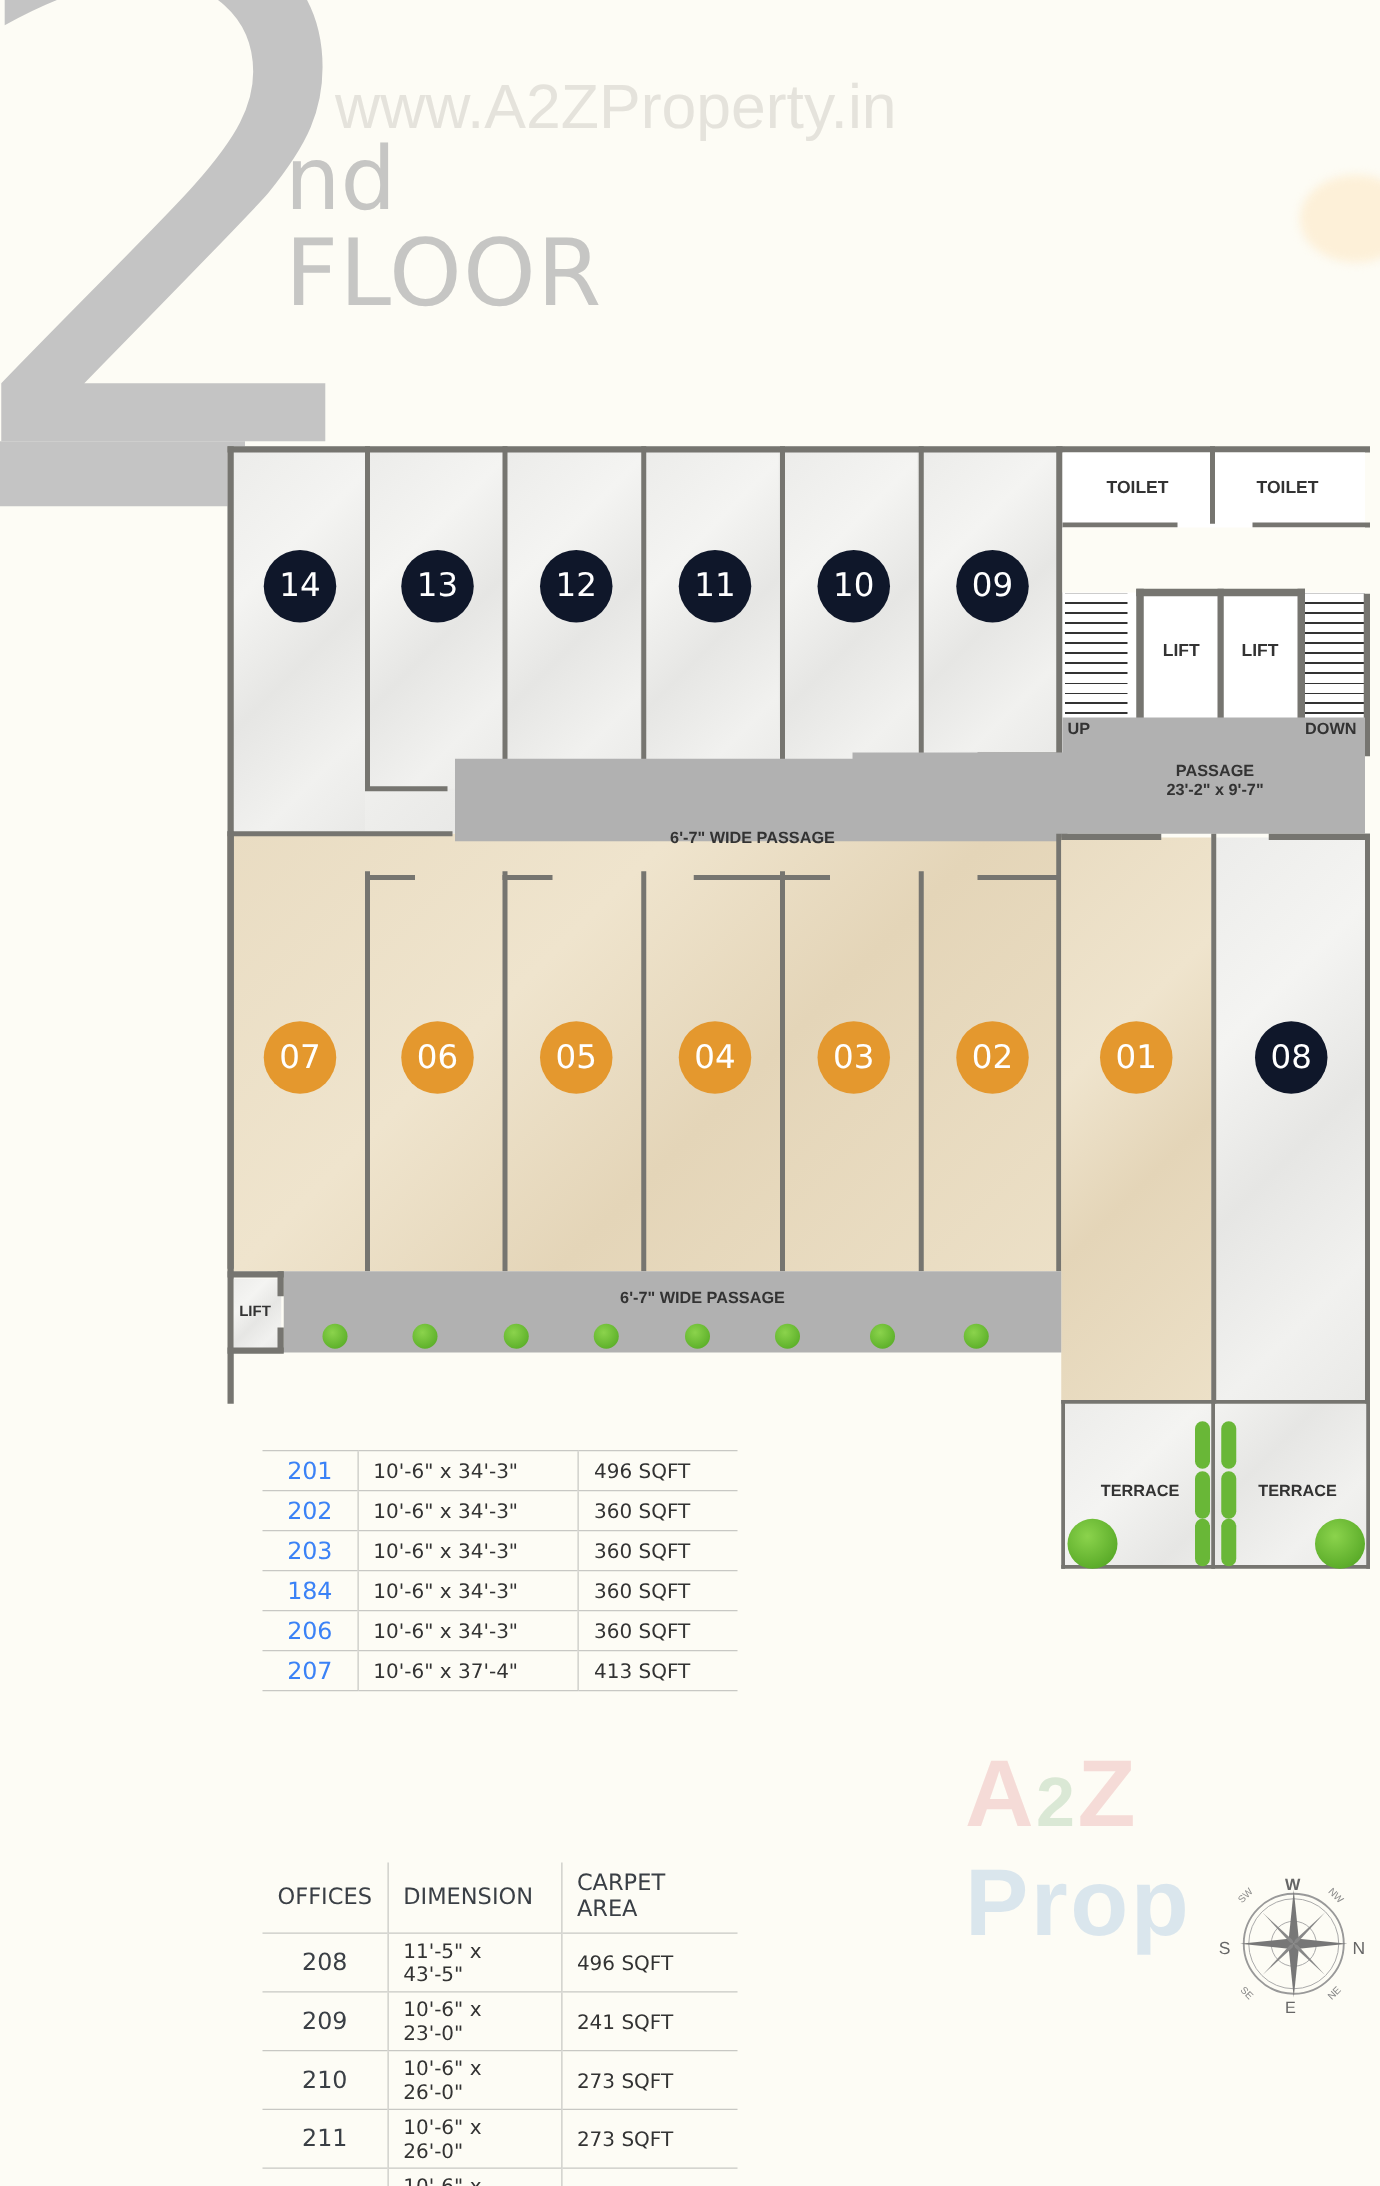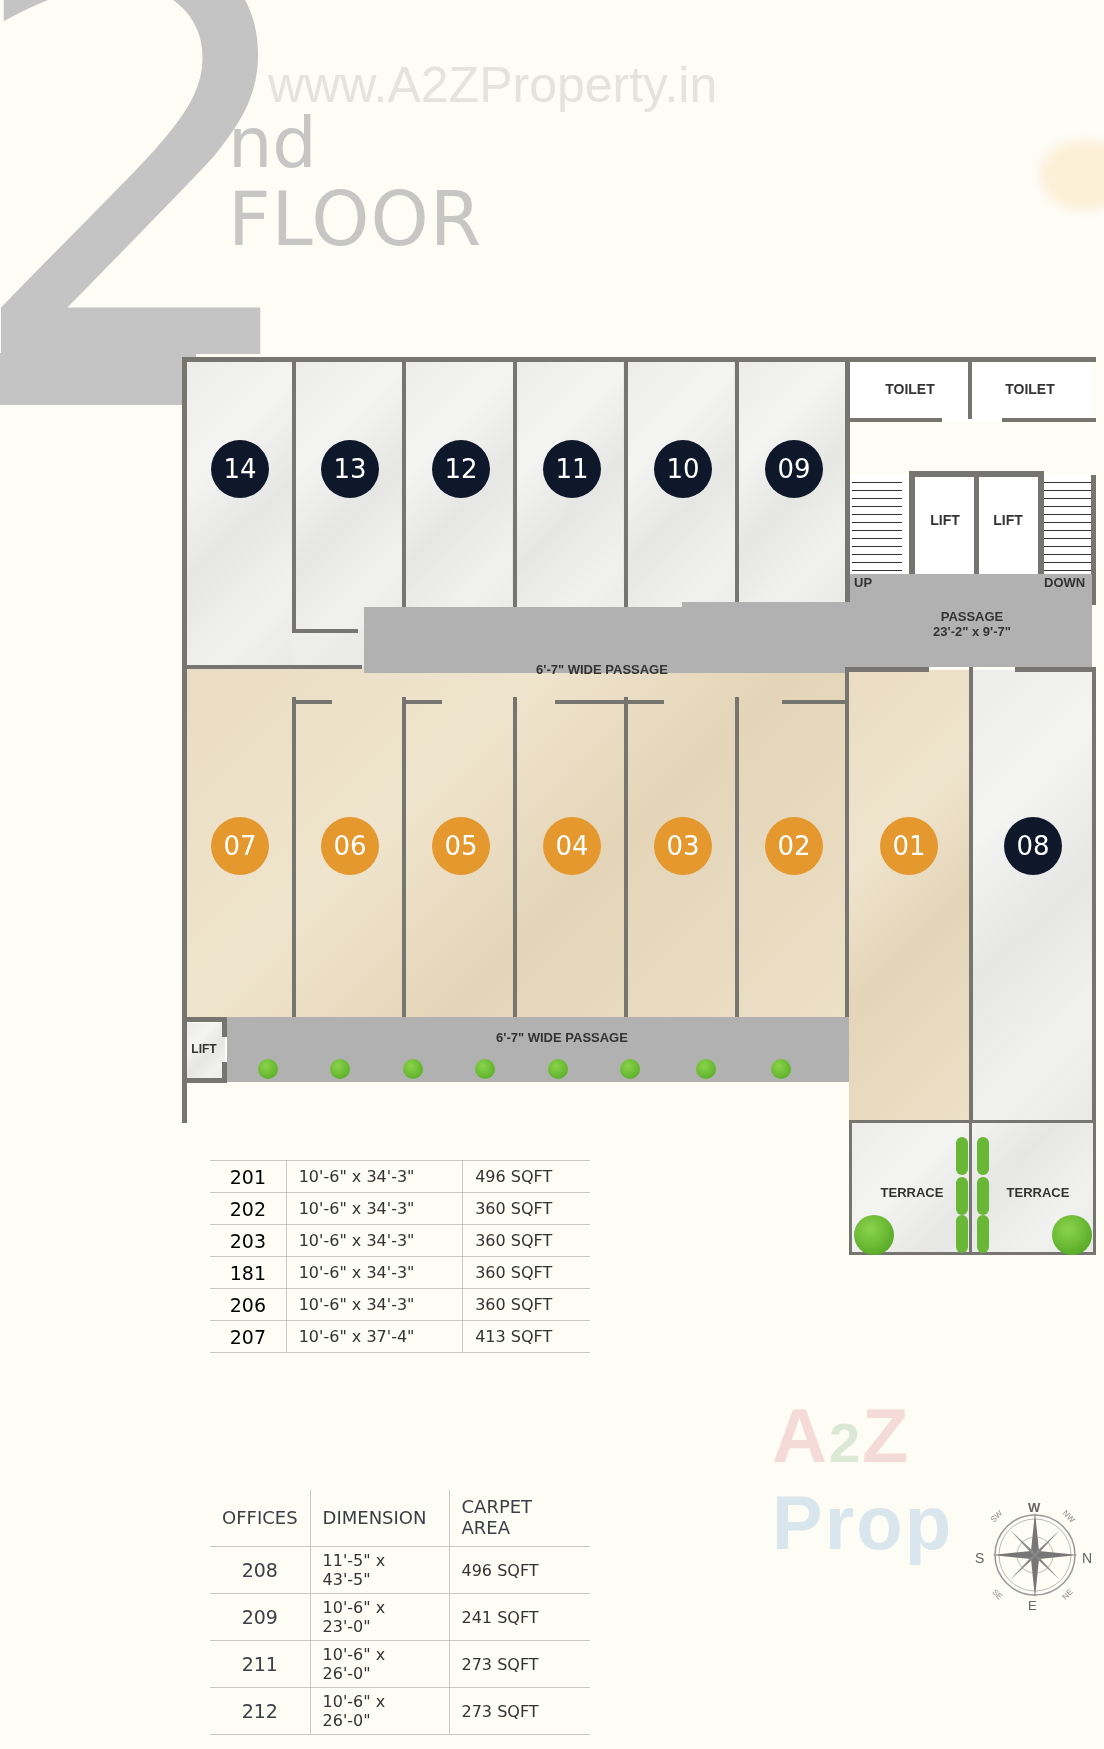--- a/index.html
+++ b/index.html
@@ -28,21 +28,21 @@
   .hedge { position:absolute; width:12px; height:38px; border-radius:6px; background:#69b737; }
   .bush { position:absolute; width:40px; height:40px; border-radius:50%; background:radial-gradient(circle at 40% 35%,#8bd34c,#4a9e1d); }
 
   table.spec { position:absolute; border-collapse:collapse; font-family:"DejaVu Sans", sans-serif; }
   table.spec th { font-weight:normal; font-size:18px; padding:6px 12px 8px; text-align:left; }
   table.spec td { font-size:16px; color:#333; padding:4px 12px; border-top:1.5px solid #c8c8c4; height:23px; text-align:left; }
   table.spec tr:last-child td { border-bottom:1.5px solid #c8c8c4; }
   table.spec th + th, table.spec td + td { border-left:1.5px solid #c8c8c4; }
   table.spec td.num { font-size:19px; text-align:center; }
   .shops th { color:#c9a857; }
-  .shops td.num { color:#000000; }
+  .shops td.num { color:#3b82f6; }
   .offices th { color:#3a3f45; }
   .offices td.num { color:#3a3f45; }
 
   .wm-logo { position:absolute; left:772px; top:1392px; font-size:76px; font-weight:bold; font-family:"Liberation Sans", sans-serif; letter-spacing:2px; opacity:0.35; }
   .compass { position:absolute; left:980px; top:1500px; width:110px; height:110px; }
 </style>
 </head>
 <body>
 
 <div class="big-two">2</div>
@@ -188,21 +188,21 @@
         <td class="num">202</td>
         <td>10'-6" x 34'-3"</td>
         <td>360 SQFT</td>
       </tr>
   <tr>
         <td class="num">203</td>
         <td>10'-6" x 34'-3"</td>
         <td>360 SQFT</td>
       </tr>
   <tr>
-        <td class="num">181</td>
+        <td class="num">184</td>
         <td>10'-6" x 34'-3"</td>
         <td>360 SQFT</td>
       </tr>
   <tr>
         <td class="num">206</td>
         <td>10'-6" x 34'-3"</td>
         <td>360 SQFT</td>
       </tr>
   <tr>
         <td class="num">207</td>
@@ -221,20 +221,25 @@
   </tr>
   <tr>
         <td class="num">208</td>
         <td>11'-5" x 43'-5"</td>
         <td>496 SQFT</td>
       </tr>
   <tr>
         <td class="num">209</td>
         <td>10'-6" x 23'-0"</td>
         <td>241 SQFT</td>
+      </tr>
+  <tr>
+        <td class="num">210</td>
+        <td>10'-6" x 26'-0"</td>
+        <td>273 SQFT</td>
       </tr>
   <tr>
         <td class="num">211</td>
         <td>10'-6" x 26'-0"</td>
         <td>273 SQFT</td>
       </tr>
   <tr>
         <td class="num">212</td>
         <td>10'-6" x 26'-0"</td>
         <td>273 SQFT</td>

